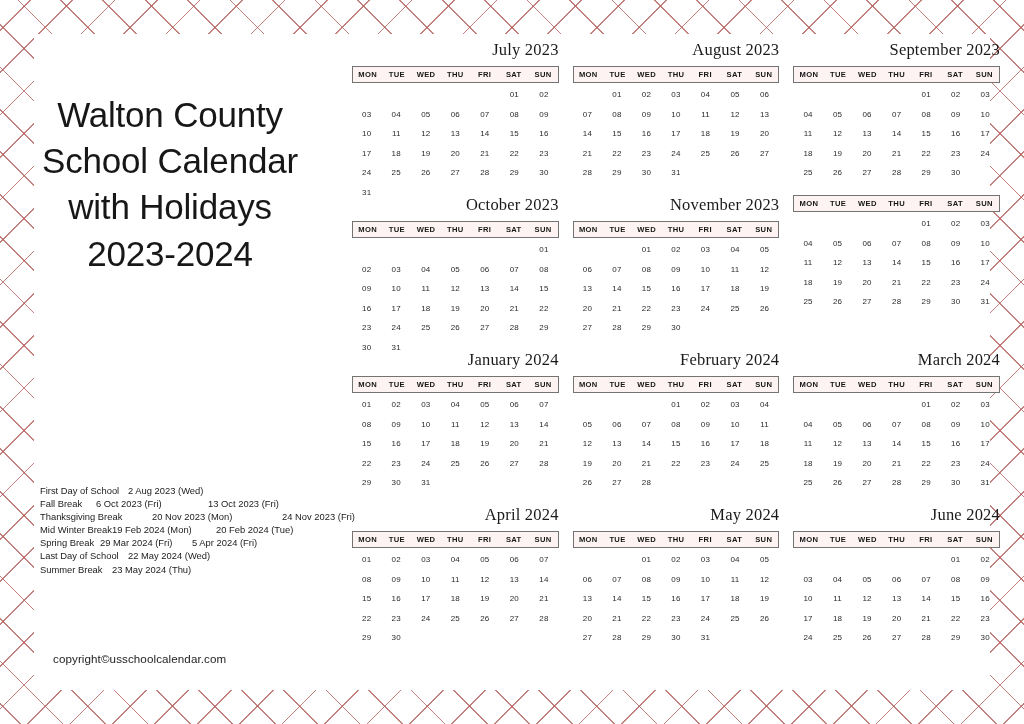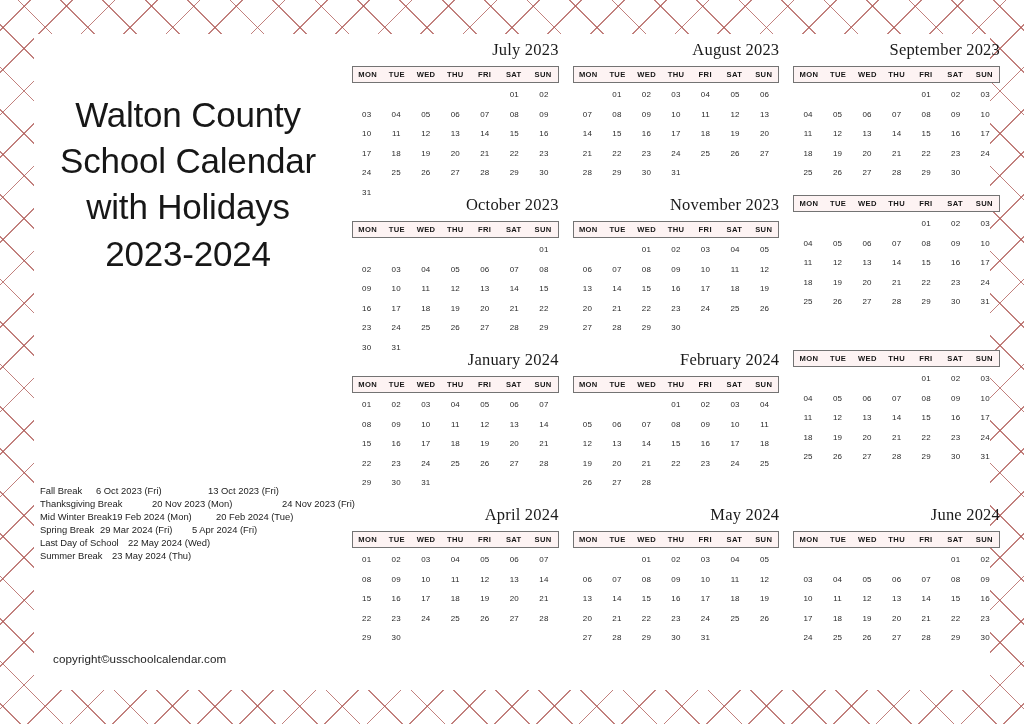--- a/index.html
+++ b/index.html
@@ -49,21 +49,21 @@
 
   #content {
     position: absolute;
     inset: 0;
     z-index: 2;
   }
 
   
   #left-col {
     position: absolute;
-    left: 38px;
+    left: 20px;
     top: 92px;
     width: 300px;
   }
 
   #page-title {
     font-family: "Liberation Sans", sans-serif;
     font-size: 35px;
     font-weight: 400;
     line-height: 1.32;
     color: #171717;
@@ -174,20 +174,25 @@
 
     <div id="left-col">
       <div id="page-title">Walton County
 School Calendar
 with Holidays
 2023-2024</div>
     </div>
 
     <div id="holiday-list">
         <div class="holiday-row">
+          <span class="h-name" style="width: 88px;">First Day of School</span>
+          <span class="h-start" style="width: 120px;">2 Aug 2023 (Wed)</span>
+          <span class="h-end"></span>
+        </div>
+        <div class="holiday-row">
           <span class="h-name" style="width: 56px;">Fall Break</span>
           <span class="h-start" style="width: 112px;">6 Oct 2023 (Fri)</span>
           <span class="h-end">13 Oct 2023 (Fri)</span>
         </div>
         <div class="holiday-row">
           <span class="h-name" style="width: 112px;">Thanksgiving Break</span>
           <span class="h-start" style="width: 130px;">20 Nov 2023 (Mon)</span>
           <span class="h-end">24 Nov 2023 (Fri)</span>
         </div>
         <div class="holiday-row">
@@ -588,20 +593,21 @@
             <div class="day">22</div>
             <div class="day">23</div>
             <div class="day">24</div>
             <div class="day">25</div>
             <div class="day">26</div>
             <div class="day">27</div>
             <div class="day">28</div>
           </div>
         </div>
         <div class="month">
+          <div class="month-title">March 2024</div>
           <div class="weekday-bar">
             <div class="weekday">MON</div>
             <div class="weekday">TUE</div>
             <div class="weekday">WED</div>
             <div class="weekday">THU</div>
             <div class="weekday">FRI</div>
             <div class="weekday">SAT</div>
             <div class="weekday">SUN</div>
           </div>
           <div class="days">

